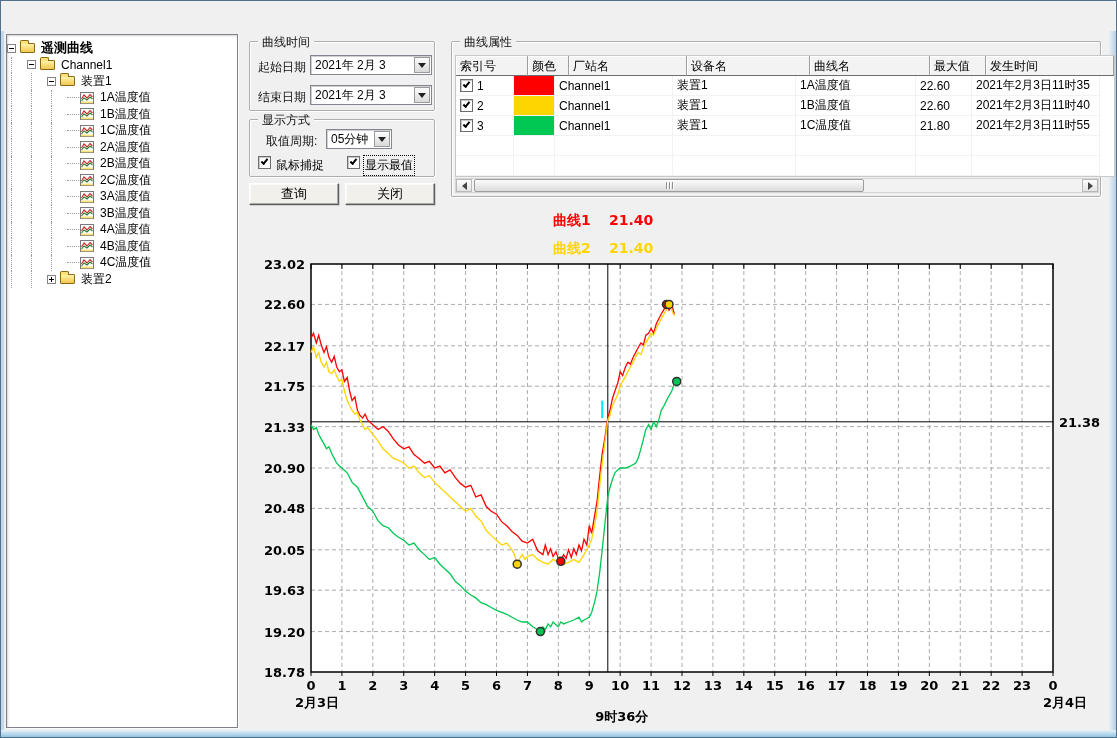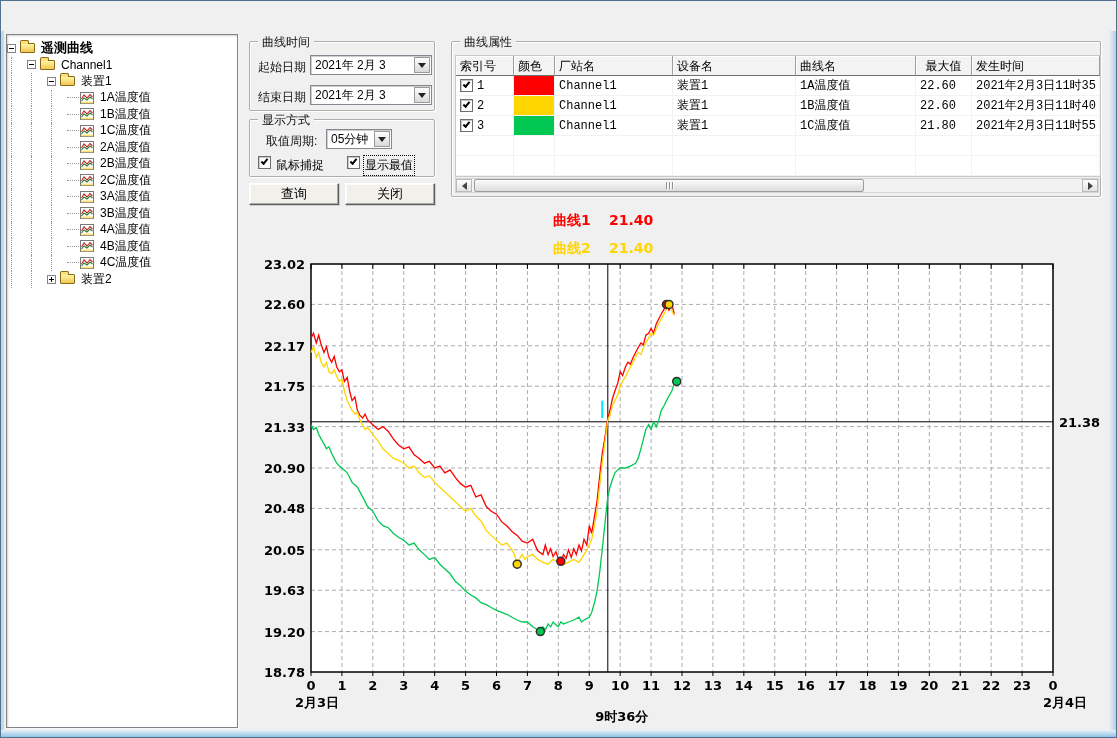--- a/index.html
+++ b/index.html
@@ -311,30 +311,30 @@
     <span class="cb-lbl" style="left:26px; top:37px;">鼠标捕捉</span>
     <span class="cb" style="left:97px; top:36px;">
         <span class="chk"></span>
       </span>
     <span class="cb-lbl focus-dotted" style="left:115px; top:37px;">显示最值</span>
   </div>
 
   <div class="pushbtn" style="left:248px; top:182px; width:90px;">查询</div>
   <div class="pushbtn" style="left:344px; top:182px; width:90px;">关闭</div>
 
-  <div class="group" style="left:450px; top:40px; width:650px; height:156px;font-family:Liberation Mono, monospace;">
+  <div class="group" style="left:450px; top:40px; width:650px; height:156px;">
     <span class="group-title">曲线属性</span>
     <div class="tbl" id="attr-table">
         <div class="trw">
-          <div class="th" style="width: 58px;">索引号</div>
+          <div class="th" style="width: 72px;">索引号</div>
           <div class="th" style="width: 41px;">颜色</div>
           <div class="th" style="width: 118px;">厂站名</div>
           <div class="th" style="width: 123px;">设备名</div>
           <div class="th" style="width: 120px;">曲线名</div>
-          <div class="th" style="width: 56px; text-align: center;">最大值</div>
+          <div class="th" style="width: 56px;">最大值</div>
           <div class="th" style="width: 128px;">发生时间</div>
         </div>
         <div class="trw">
           <div class="td" style="width: 58px;"><span class="cb">
               <span class="chk"></span>
             </span>1</div>
           <div class="td" style="width: 41px; background: rgb(255, 0, 0);"></div>
           <div class="td" style="width: 118px;">Channel1</div>
           <div class="td" style="width: 123px;">装置1</div>
           <div class="td" style="width: 120px;">1A温度值</div>

